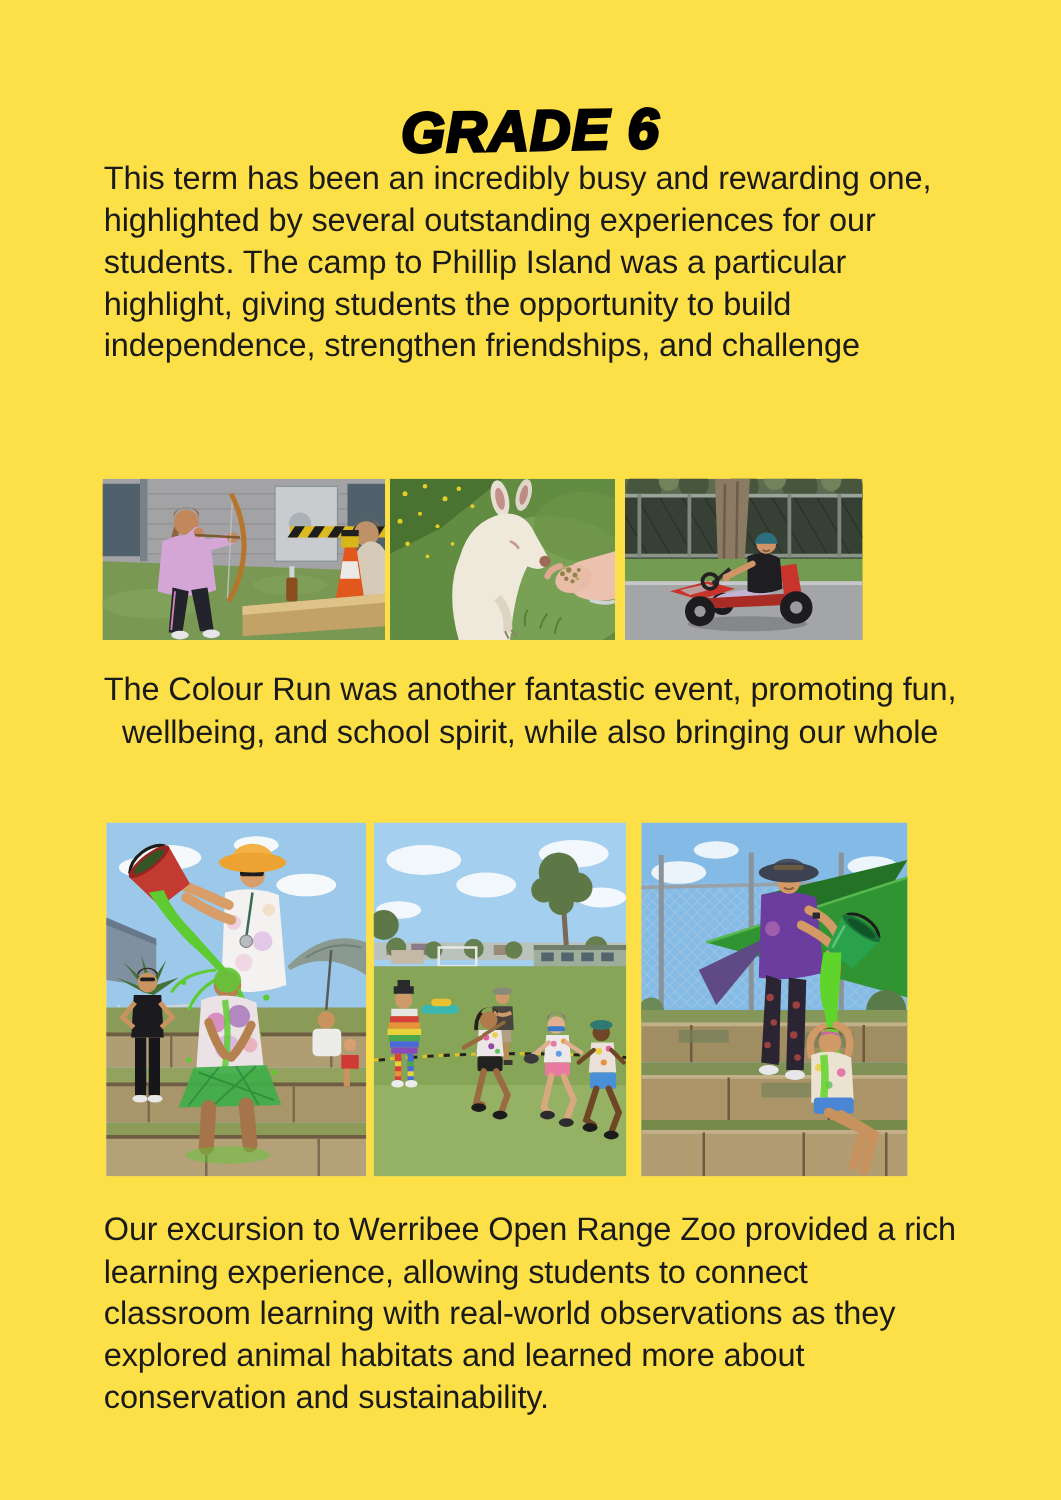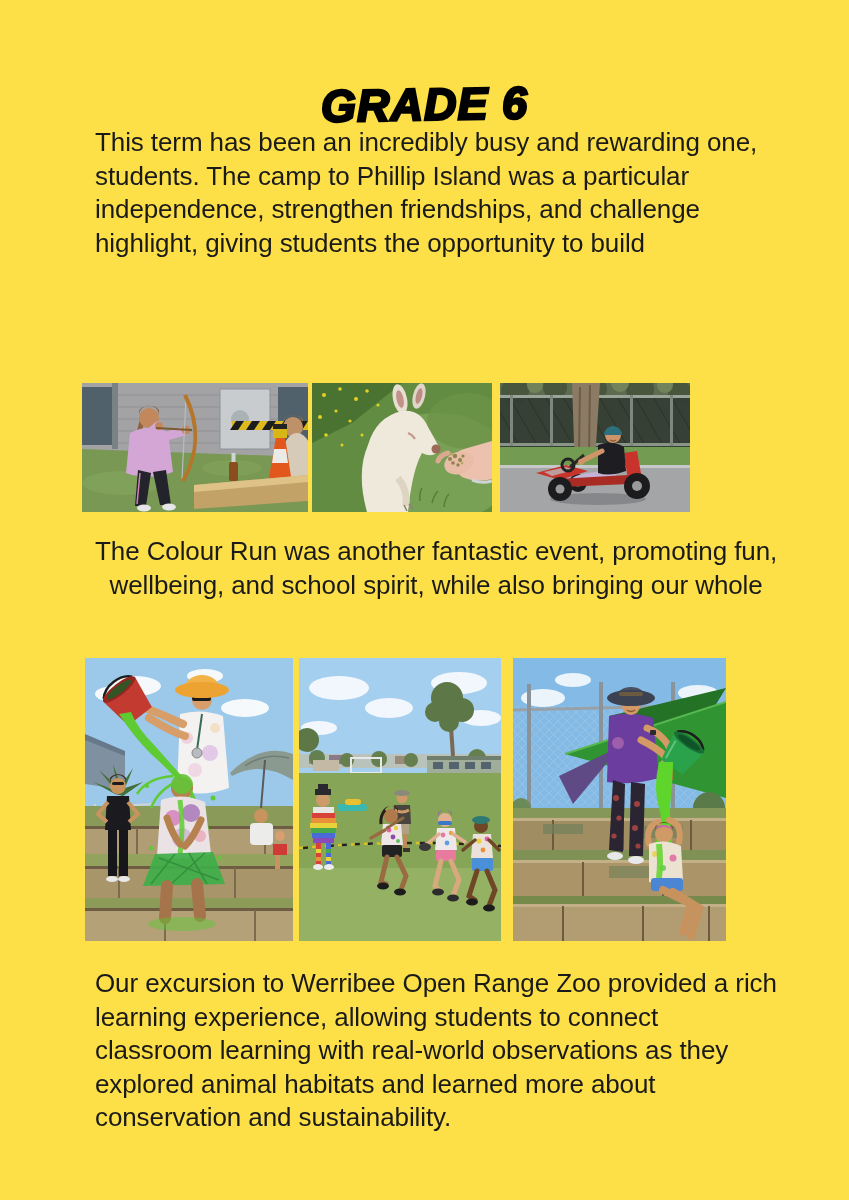--- a/index.html
+++ b/index.html
@@ -6,42 +6,43 @@
   .page {
     position:relative; width:849px; height:1200px; background:#fde047;
     font-family:"Liberation Sans", sans-serif; color:#1a1a1a; overflow:hidden;
   }
   .title {
     position:absolute; top:52px; left:0; width:100%; text-align:center;
     font-size:45px; line-height:1; font-weight:bold; font-style:italic;
     text-transform:uppercase; letter-spacing:1px; color:#000;
     -webkit-text-stroke:2.6px #000; transform:rotate(-1deg);
   }
-  .para { position:absolute; left:83px; font-size:26px; line-height:33.5px; letter-spacing:-0.1px;margin-left:12px; }
+  .para { position:absolute; left:83px; font-size:26px; line-height:33.5px; letter-spacing:-0.1px; }
   .para .line { white-space:pre; }
   .p1 { top:126px; }
   .p2 { top:535px;text-align:center; }
   .p3 { top:967px; }
   .photo-row { position:absolute; }
   .row1 { top:383px; left:82px; width:608px; height:129px; }
   .row2 { top:658px; left:85px; width:641px; height:283px; }
   .photo { position:absolute; top:0; display:block; }
 </style>
 </head>
 <body>
 
 <div class="page">
 
   <h1 class="title">Grade 6</h1>
 
   <div class="para p1">
       <div class="line">This term has been an incredibly busy and rewarding one,</div>
+      <div class="line">highlighted by several outstanding experiences for our</div>
       <div class="line">students. The camp to Phillip Island was a particular</div>
+      <div class="line">highlight, giving students the opportunity to build</div>
       <div class="line">independence, strengthen friendships, and challenge</div>
-      <div class="line">highlight, giving students the opportunity to build</div>
     </div>
 
   <div class="photo-row row1">
 
     <svg class="photo" style="left:0" width="226" height="129" viewBox="0 0 226 129" role="img" aria-label="Student in a pink hoodie drawing a bow during archery outside a grey school building">
       <rect width="226" height="129" fill="#a3a3a5"></rect>
       <g stroke="#919193" stroke-width="1">
         <line x1="0" y1="12" x2="226" y2="12"></line>
           <line x1="0" y1="24" x2="226" y2="24"></line>
         <line x1="0" y1="36" x2="226" y2="36"></line>

